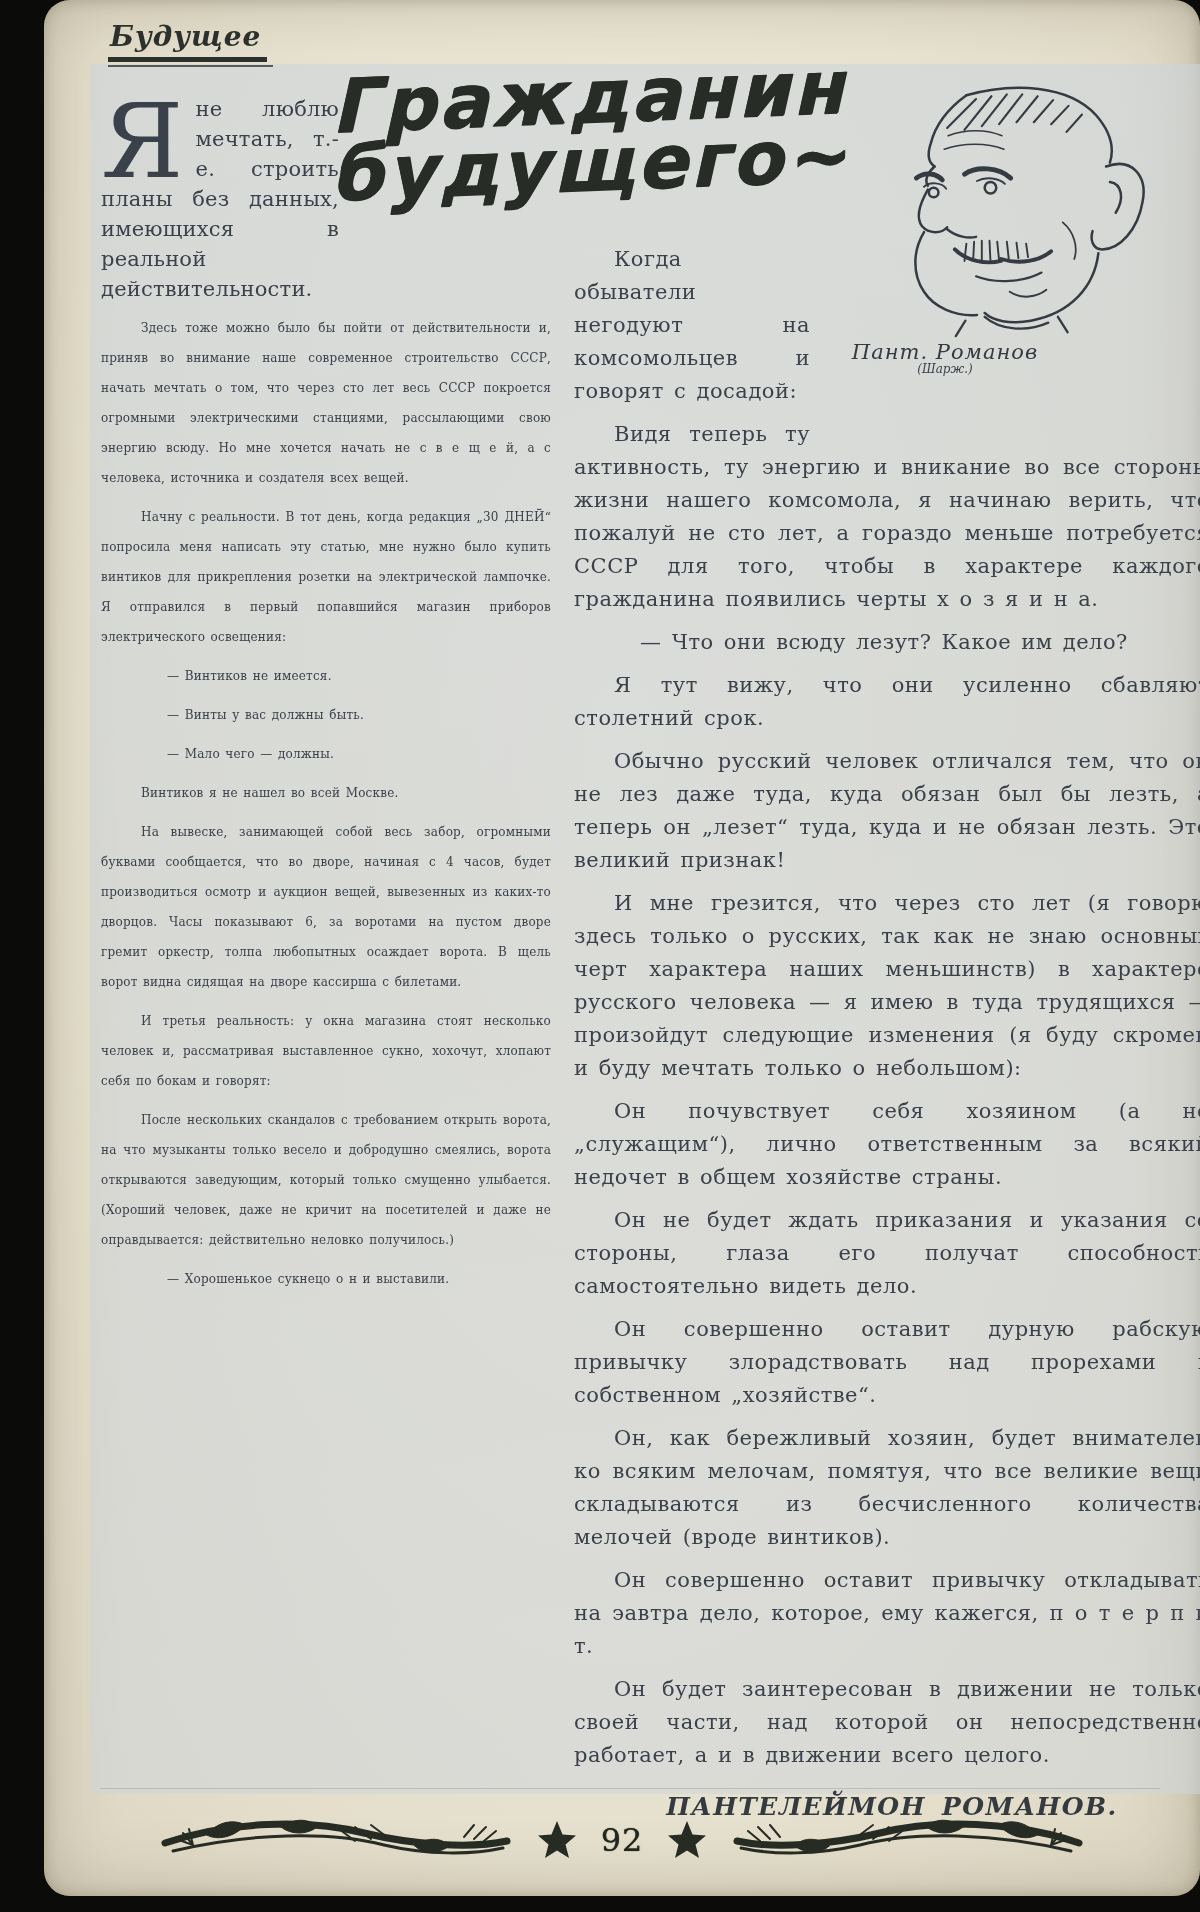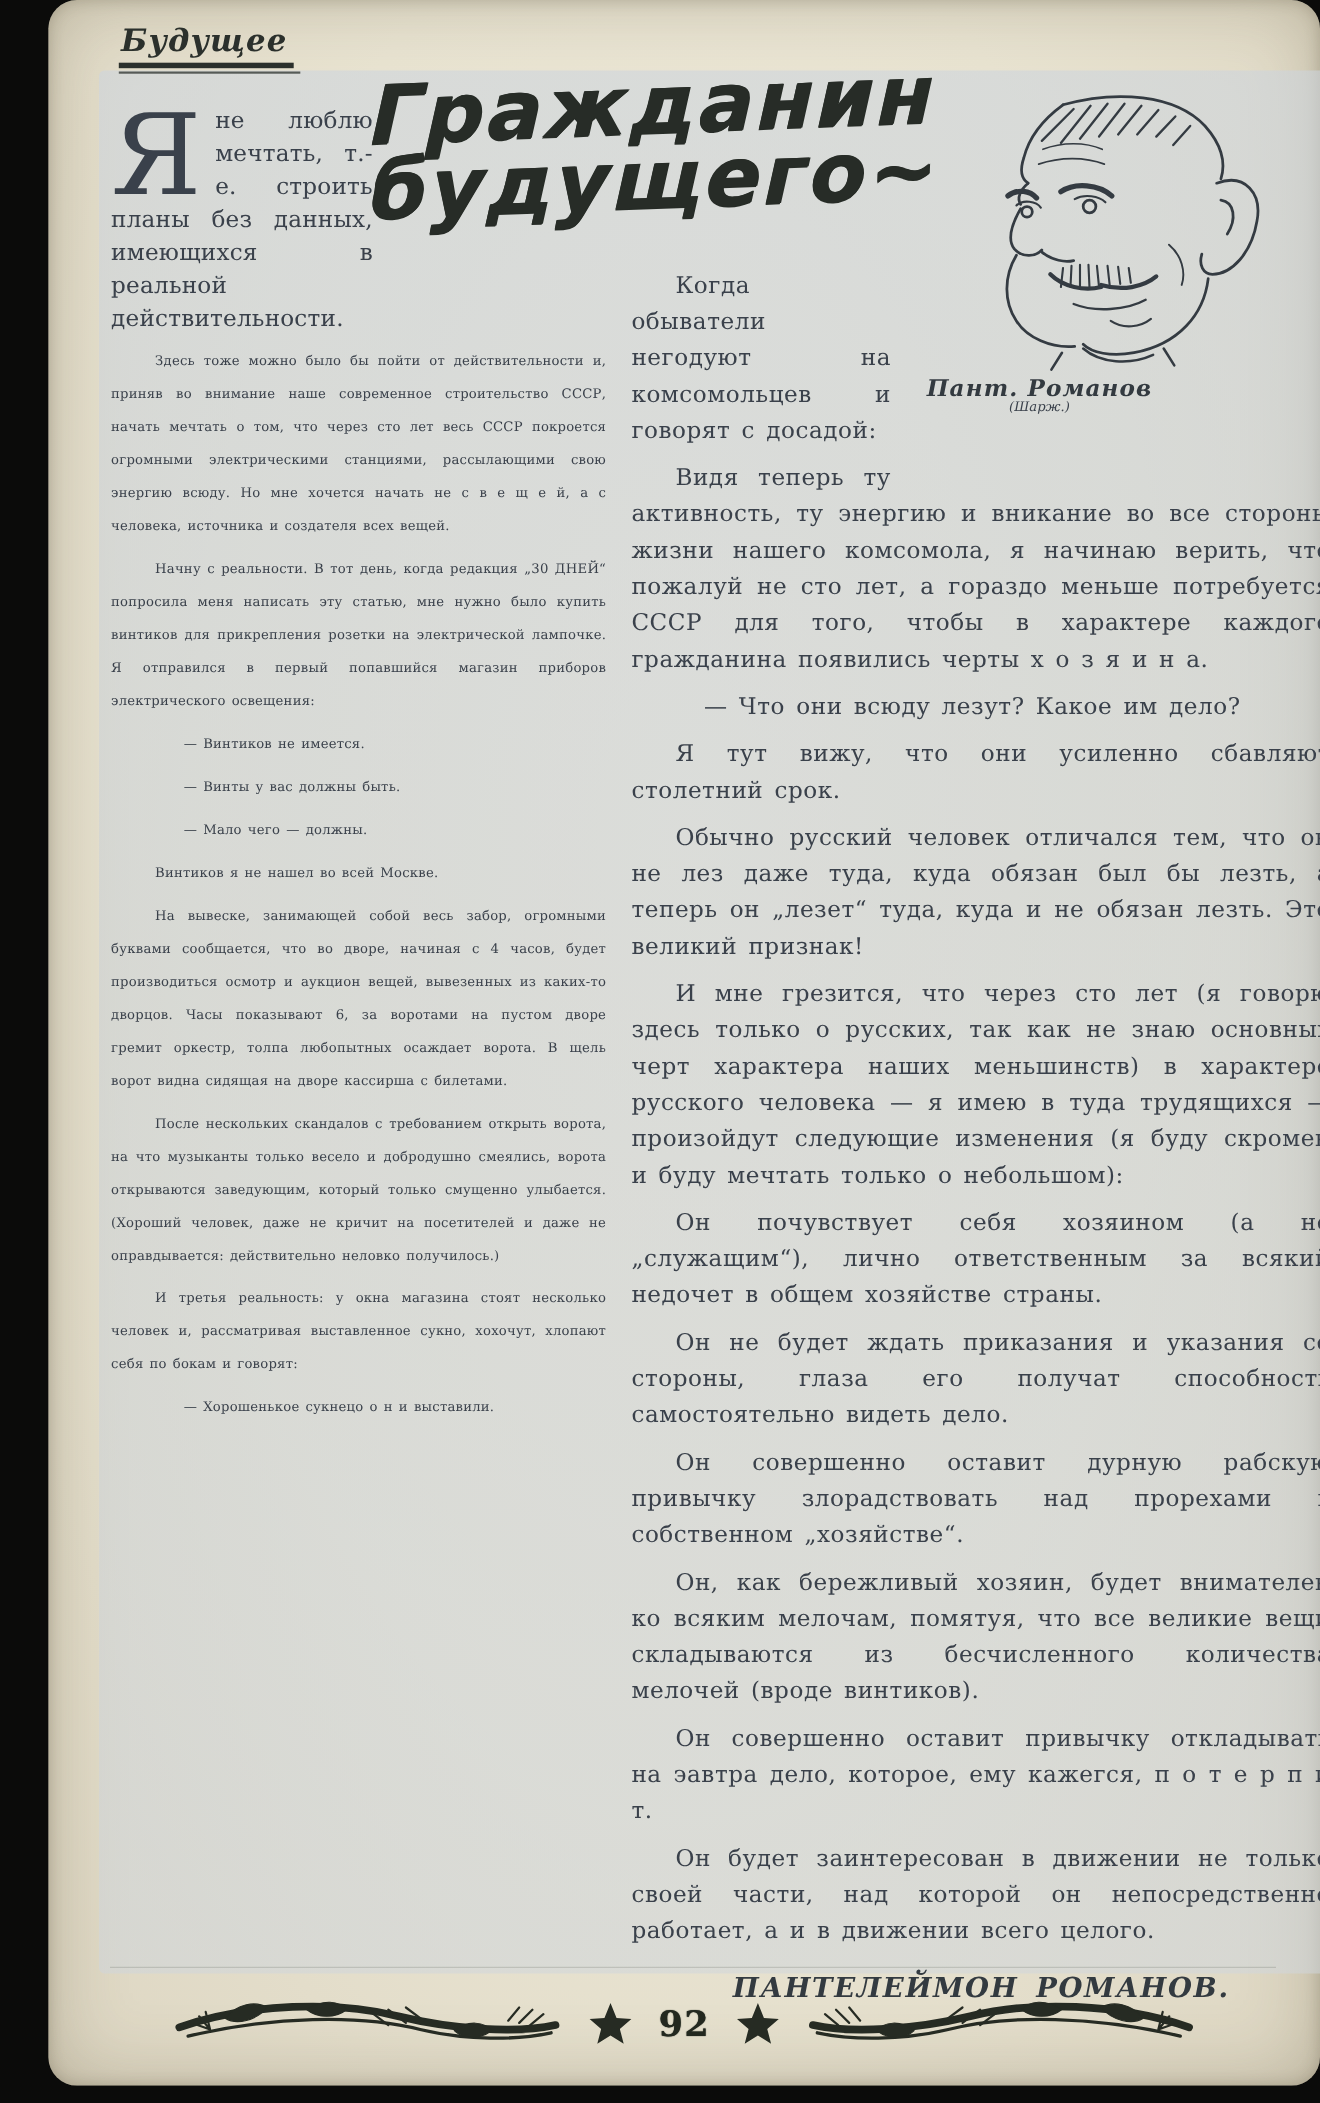--- a/index.html
+++ b/index.html
@@ -27,28 +27,28 @@
   .portrait-spacer{float:right;width:400px;height:200px;}
   .para{margin:9px 0;text-indent:40px;text-align:justify;
     font-size:12px;line-height:30px;letter-spacing:.2px;word-spacing:1.5px;}
   .col-right .para{font-size:21px;line-height:33px;letter-spacing:.5px;word-spacing:3px;margin:10px 0;}
   .dialogue{text-indent:66px;}
   .intro{text-indent:0;text-align:justify;font-size:21px;line-height:30px;}
   .dropcap{float:left;font-size:102px;line-height:80px;padding:8px 12px 0 0;color:#3a414b;}
   .portrait{position:absolute;left:758px;top:76px;width:402px;text-align:center;}
   .portrait svg{display:block;margin:0 auto;}
   .caption{transform:translateX(-58px);margin-top:2px;}
-  .caption-name{font-style:italic;font-weight:bold;font-size:21px;color:#333a40;letter-spacing:1px;}
+  .caption-name{font-style:italic;font-weight:normal;font-size:21px;color:#333a40;letter-spacing:1px;}
   .caption-note{font-style:italic;font-size:12px;color:#3a414b;margin-top:-2px;}
   .signature{margin-top:20px;text-align:center;font-style:italic;font-weight:bold;
     font-size:25px;letter-spacing:1.5px;color:#333a40;word-spacing:6px;}
   .footer-rule{position:absolute;left:56px;right:40px;top:1788px;height:1px;background:rgba(50,55,45,.18);}
   .footer{position:absolute;left:0;right:0;top:1800px;height:80px;display:flex;
     align-items:center;justify-content:center;gap:12px;}
-  .page-number{font-weight:bold;font-size:32px;color:#23281f;letter-spacing:1px;text-shadow:0 0 1px #23281f;}
+  .page-number{font-weight:normal;font-size:32px;color:#23281f;letter-spacing:1px;text-shadow:0 0 1px #23281f;}
   .orn{flex:0 0 auto;}
   .orn-right{transform:scaleX(-1);}
 </style>
 </head>
 <body>
 
 <div class="page">
   <div class="scan-tint"></div>
 
   <div class="rubric">Будущее</div>
@@ -110,22 +110,22 @@
     <div class="title-spacer"></div>
     <p class="para intro"><span class="dropcap">Я</span><span>не люблю мечтать, т.-е. строить планы без данных, имеющихся в реальной действительности.</span></p>
     <div>
         <p class="para">Здесь тоже можно было бы пойти от действительности и, приняв во внимание наше современное строительство СССР, начать мечтать о том, что через сто лет весь СССР покроется огромными электрическими станциями, рассылающими свою энергию всюду. Но мне хочется начать не с в е щ е й, а с человека, источника и создателя всех вещей.</p>
         <p class="para">Начну с реальности. В тот день, когда редакция „30 ДНЕЙ“ попросила меня написать эту статью, мне нужно было купить винтиков для прикрепления розетки на электрической лампочке. Я отправился в первый попавшийся магазин приборов электрического освещения:</p>
         <p class="para dialogue">— Винтиков не имеется.</p>
         <p class="para dialogue">— Винты у вас должны быть.</p>
         <p class="para dialogue">— Мало чего — должны.</p>
         <p class="para">Винтиков я не нашел во всей Москве.</p>
         <p class="para">На вывеске, занимающей собой весь забор, огромными буквами сообщается, что во дворе, начиная с 4 часов, будет производиться осмотр и аукцион вещей, вывезенных из каких-то дворцов. Часы показывают 6, за воротами на пустом дворе гремит оркестр, толпа любопытных осаждает ворота. В щель ворот видна сидящая на дворе кассирша с билетами.</p>
+        <p class="para">И третья реальность: у окна магазина стоят несколько человек и, рассматривая выставленное сукно, хохочут, хлопают себя по бокам и говорят:</p>
         <p class="para">После нескольких скандалов с требованием открыть ворота, на что музыканты только весело и добродушно смеялись, ворота открываются заведующим, который только смущенно улыбается. (Хороший человек, даже не кричит на посетителей и даже не оправдывается: действительно неловко получилось.)</p>
-        <p class="para">И третья реальность: у окна магазина стоят несколько человек и, рассматривая выставленное сукно, хохочут, хлопают себя по бокам и говорят:</p>
         <p class="para dialogue">— Хорошенькое сукнецо о н и выставили.</p>
       </div>
   </div>
 
   <div class="col col-right">
     <div class="portrait-spacer"></div>
     <div>
         <p class="para">Когда обыватели негодуют на комсомольцев и говорят с досадой:</p>
         <p class="para">Видя теперь ту активность, ту энергию и вникание во все стороны жизни нашего комсомола, я начинаю верить, что пожалуй не сто лет, а гораздо меньше потребуется СССР для того, чтобы в характере каждого гражданина появились черты х о з я и н а.</p>
         <p class="para dialogue">— Что они всюду лезут? Какое им дело?</p>

